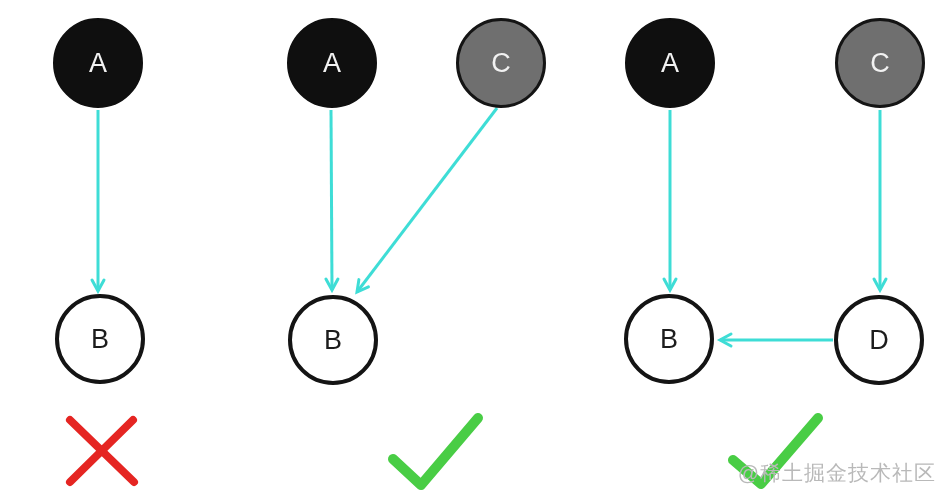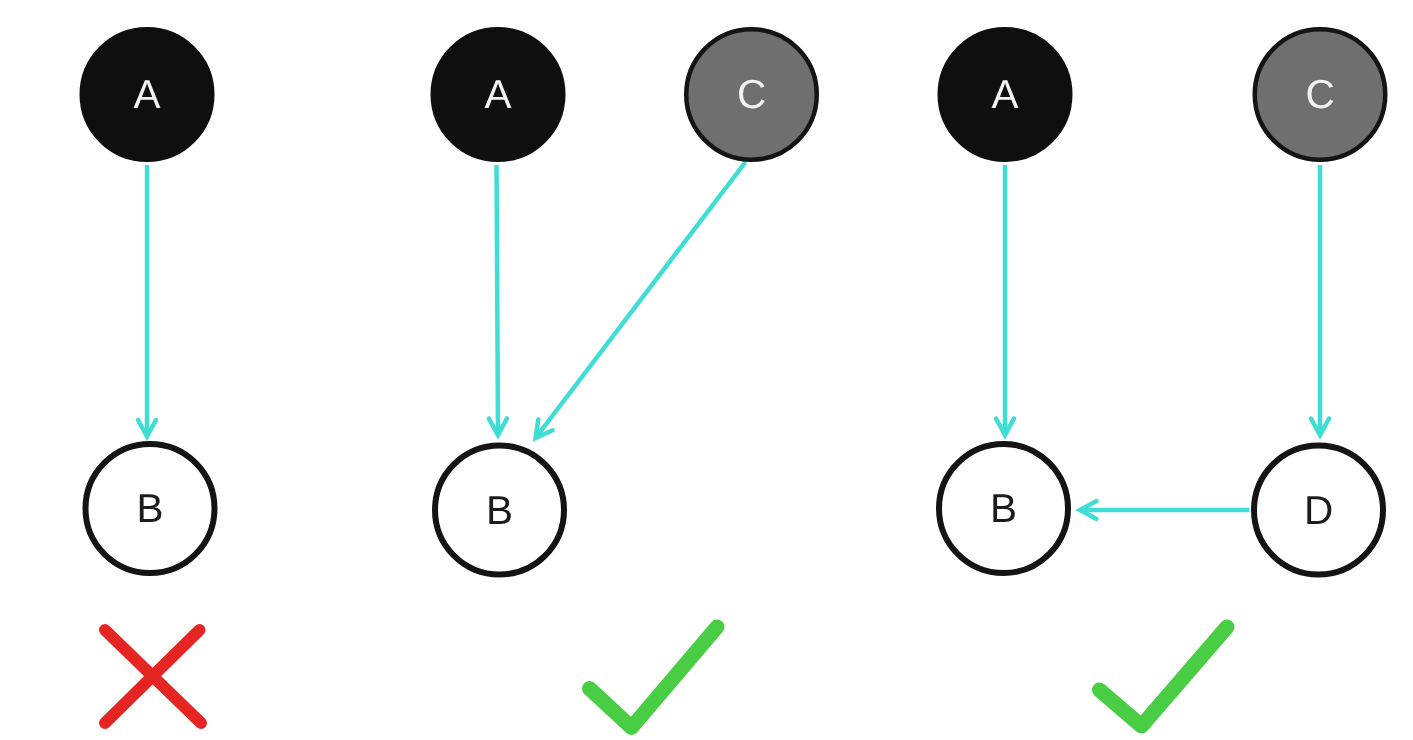--- a/index.html
+++ b/index.html
@@ -75,13 +75,14 @@
   <div class="node gray" style="left:835px;top:18px">
       <span>C</span>
     </div>
   <div class="node light" style="left:624px;top:294px">
       <span>B</span>
     </div>
   <div class="node light" style="left:834px;top:295px">
       <span>D</span>
     </div>
 
+  <div class="watermark">@稀土掘金技术社区</div>
 </div>
 
 </body></html>

